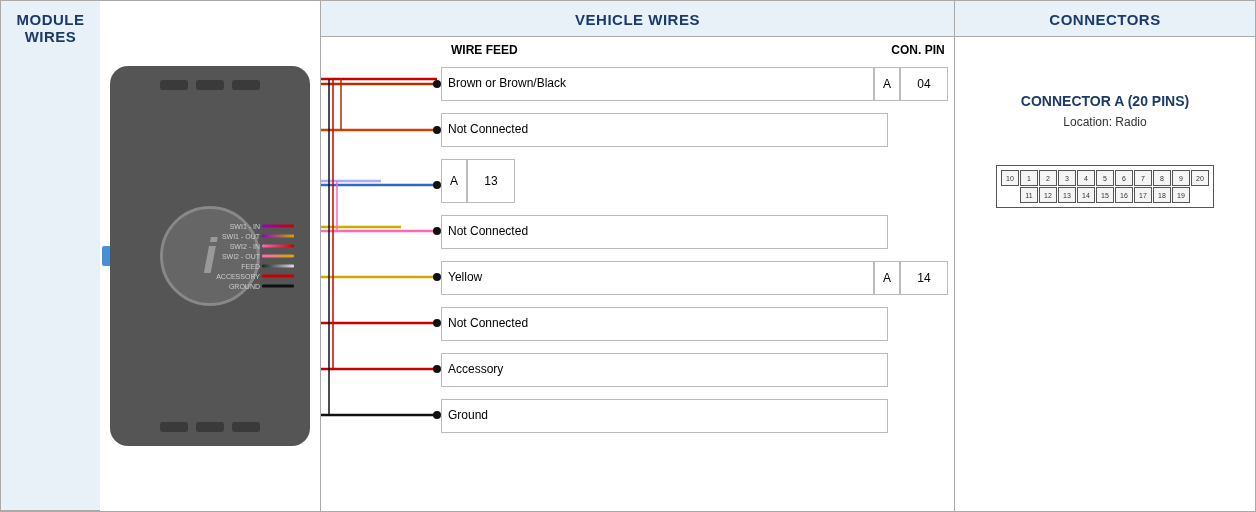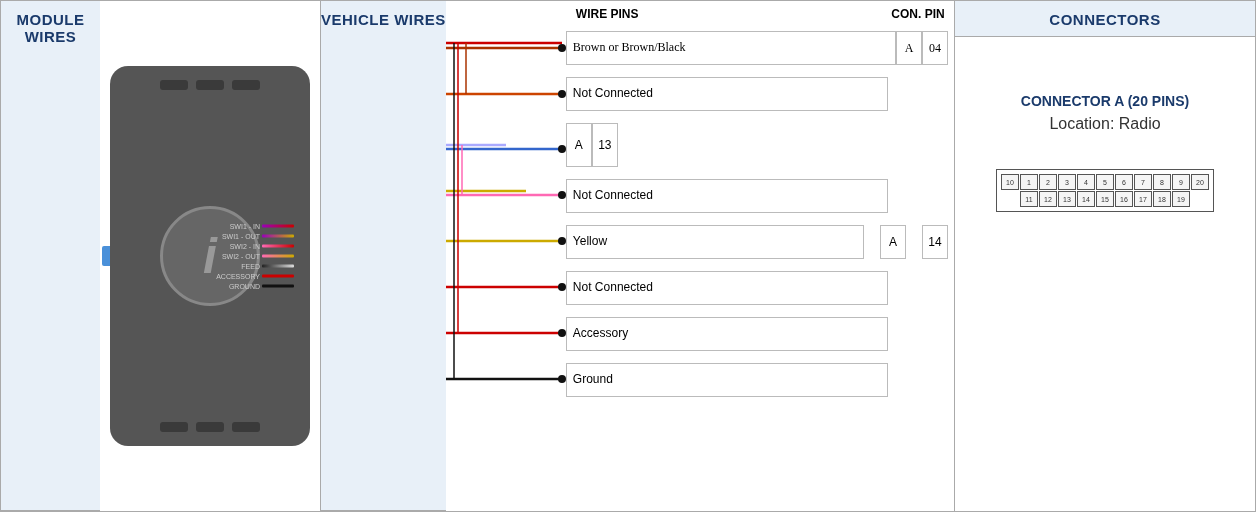--- a/index.html
+++ b/index.html
@@ -22,21 +22,21 @@
       width: 320px;
       min-width: 320px;
       border-right: 1px solid #aaa;
       display: flex;
       flex-direction: row;
     }
     .col-vehicle {
       flex: 1;
       border-right: 1px solid #aaa;
       display: flex;
-      flex-direction: row;
+      flex-direction: column;
     }
     .col-connectors {
       width: 300px;
       min-width: 300px;
       display: flex;
       flex-direction: column;
       gap: 36px;
     }
     
     .col-header {
@@ -152,21 +152,21 @@
       padding: 20px 10px;
     }
     .connector-title {
       font-weight: bold;
       font-size: 14px;
       color: #1a3a6b;
       margin-bottom: 6px;
       text-align: right;
     }
     .connector-location {
-      font-size: 16px;
+      font-size: 12px;
       color: #333;
       margin-bottom: 36px;
       text-align: center;
     }
     .connector-diagram {
       border: 1px solid #555;
       padding: 4px;
       display: inline-block;
     }
     .pin-cell {
@@ -193,21 +193,21 @@
     .con-box {
       width: 26px;
       min-height: 34px;
       border: 1px solid #bbb;
       display: flex;
       align-items: center;
       justify-content: center;
       font-size: 12px;
     }
     .pin-box {
-      width: 26px;
+      width: 48px;
       min-height: 34px;
       border: 1px solid #bbb;
       display: flex;
       align-items: center;
       justify-content: center;
       font-size: 12px;
     }
   </style>
 </head>
 <body>
@@ -276,21 +276,21 @@
         </div>
       </div>
     </div>
   </div>
 
   <div class="col-vehicle">
     <div class="col-header">VEHICLE WIRES</div>
     <div class="vehicle-body">
 
       <div style="display:flex;align-items:flex-end;padding:6px 6px 4px 130px;">
-        <div style="flex:1;font-weight:bold;font-size:12px;">WIRE PINS</div>
+        <div style="flex:1;font-weight:bold;font-size:12px;">WIRE FEED</div>
         <div style="width:60px;font-weight:bold;font-size:12px;text-align:center;">CON. PIN</div>
       </div>
 
       <div style="position:relative;">
 
         <svg style="position:absolute;left:0;top:0;width:130px;height:420px;overflow:visible;">
 
           <line x1="0" y1="23" x2="116" y2="23" stroke="#aa3300" stroke-width="2.5"></line>
           <line x1="0" y1="18" x2="116" y2="18" stroke="#cc0000" stroke-width="2.5"></line>
 
@@ -318,42 +318,42 @@
           <circle cx="116" cy="23" r="4" fill="#111"></circle>
           <circle cx="116" cy="69" r="4" fill="#111"></circle>
           <circle cx="116" cy="124" r="4" fill="#111"></circle>
           <circle cx="116" cy="170" r="4" fill="#111"></circle>
           <circle cx="116" cy="216" r="4" fill="#111"></circle>
           <circle cx="116" cy="262" r="4" fill="#111"></circle>
           <circle cx="116" cy="308" r="4" fill="#111"></circle>
           <circle cx="116" cy="354" r="4" fill="#111"></circle>
         </svg>
 
-        <div style="display:flex;align-items:center;height:46px;padding-left:120px;padding-right:6px;font-family:Liberation Serif, serif;">
+        <div style="display:flex;align-items:center;height:46px;padding-left:120px;padding-right:6px;">
           <div class="text-box">Brown or Brown/Black</div>
           <div class="con-box">A</div>
           <div class="pin-box">04</div>
         </div>
 
         <div style="display:flex;align-items:center;height:46px;padding-left:120px;padding-right:6px;">
           <div class="text-box">Not Connected</div>
           <div style="width:60px;"></div>
         </div>
 
         <div style="display:flex;align-items:center;height:56px;padding-left:120px;padding-right:6px;">
           <div class="con-box" style="min-height:44px;">A</div>
           <div class="pin-box" style="min-height:44px;">13</div>
         </div>
 
         <div style="display:flex;align-items:center;height:46px;padding-left:120px;padding-right:6px;">
           <div class="text-box">Not Connected</div>
           <div style="width:60px;"></div>
         </div>
 
-        <div style="display:flex;align-items:center;height:46px;padding-left:120px;padding-right:6px;gap:16px;">
+        <div style="display:flex;align-items:center;height:46px;padding-left:120px;padding-right:6px;">
           <div class="text-box">Yellow</div>
           <div class="con-box">A</div>
           <div class="pin-box">14</div>
         </div>
 
         <div style="display:flex;align-items:center;height:46px;padding-left:120px;padding-right:6px;">
           <div class="text-box">Not Connected</div>
           <div style="width:60px;"></div>
         </div>
 

